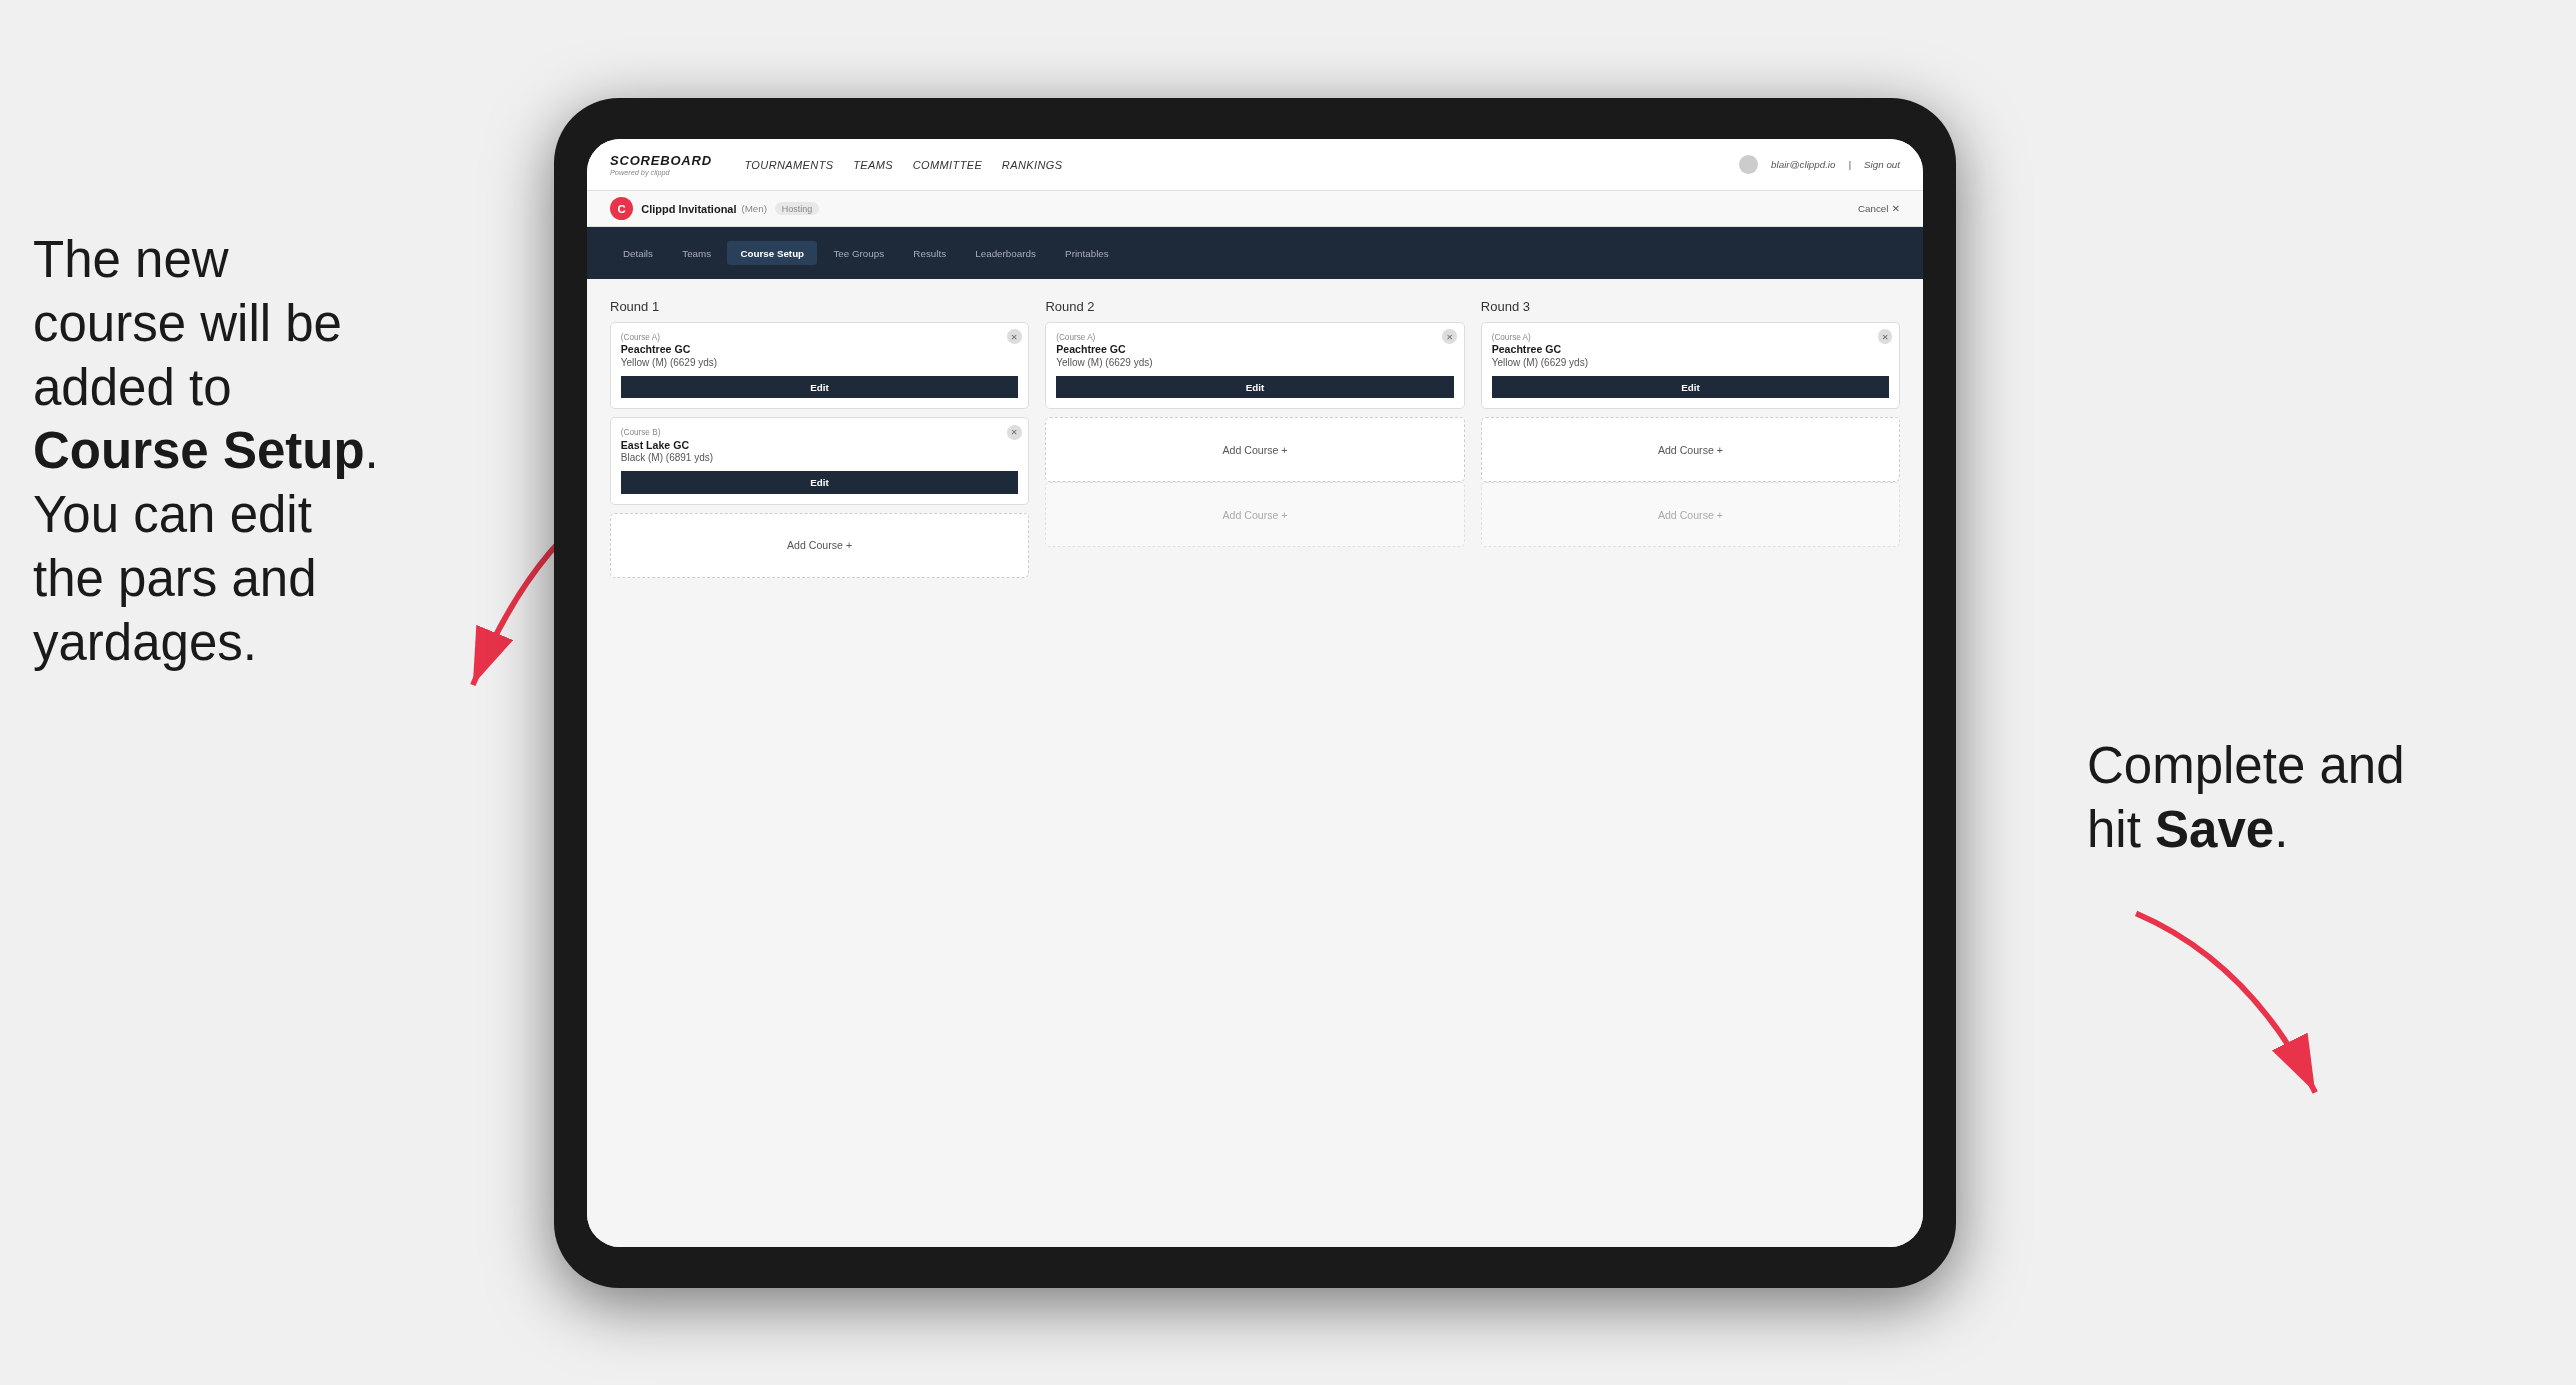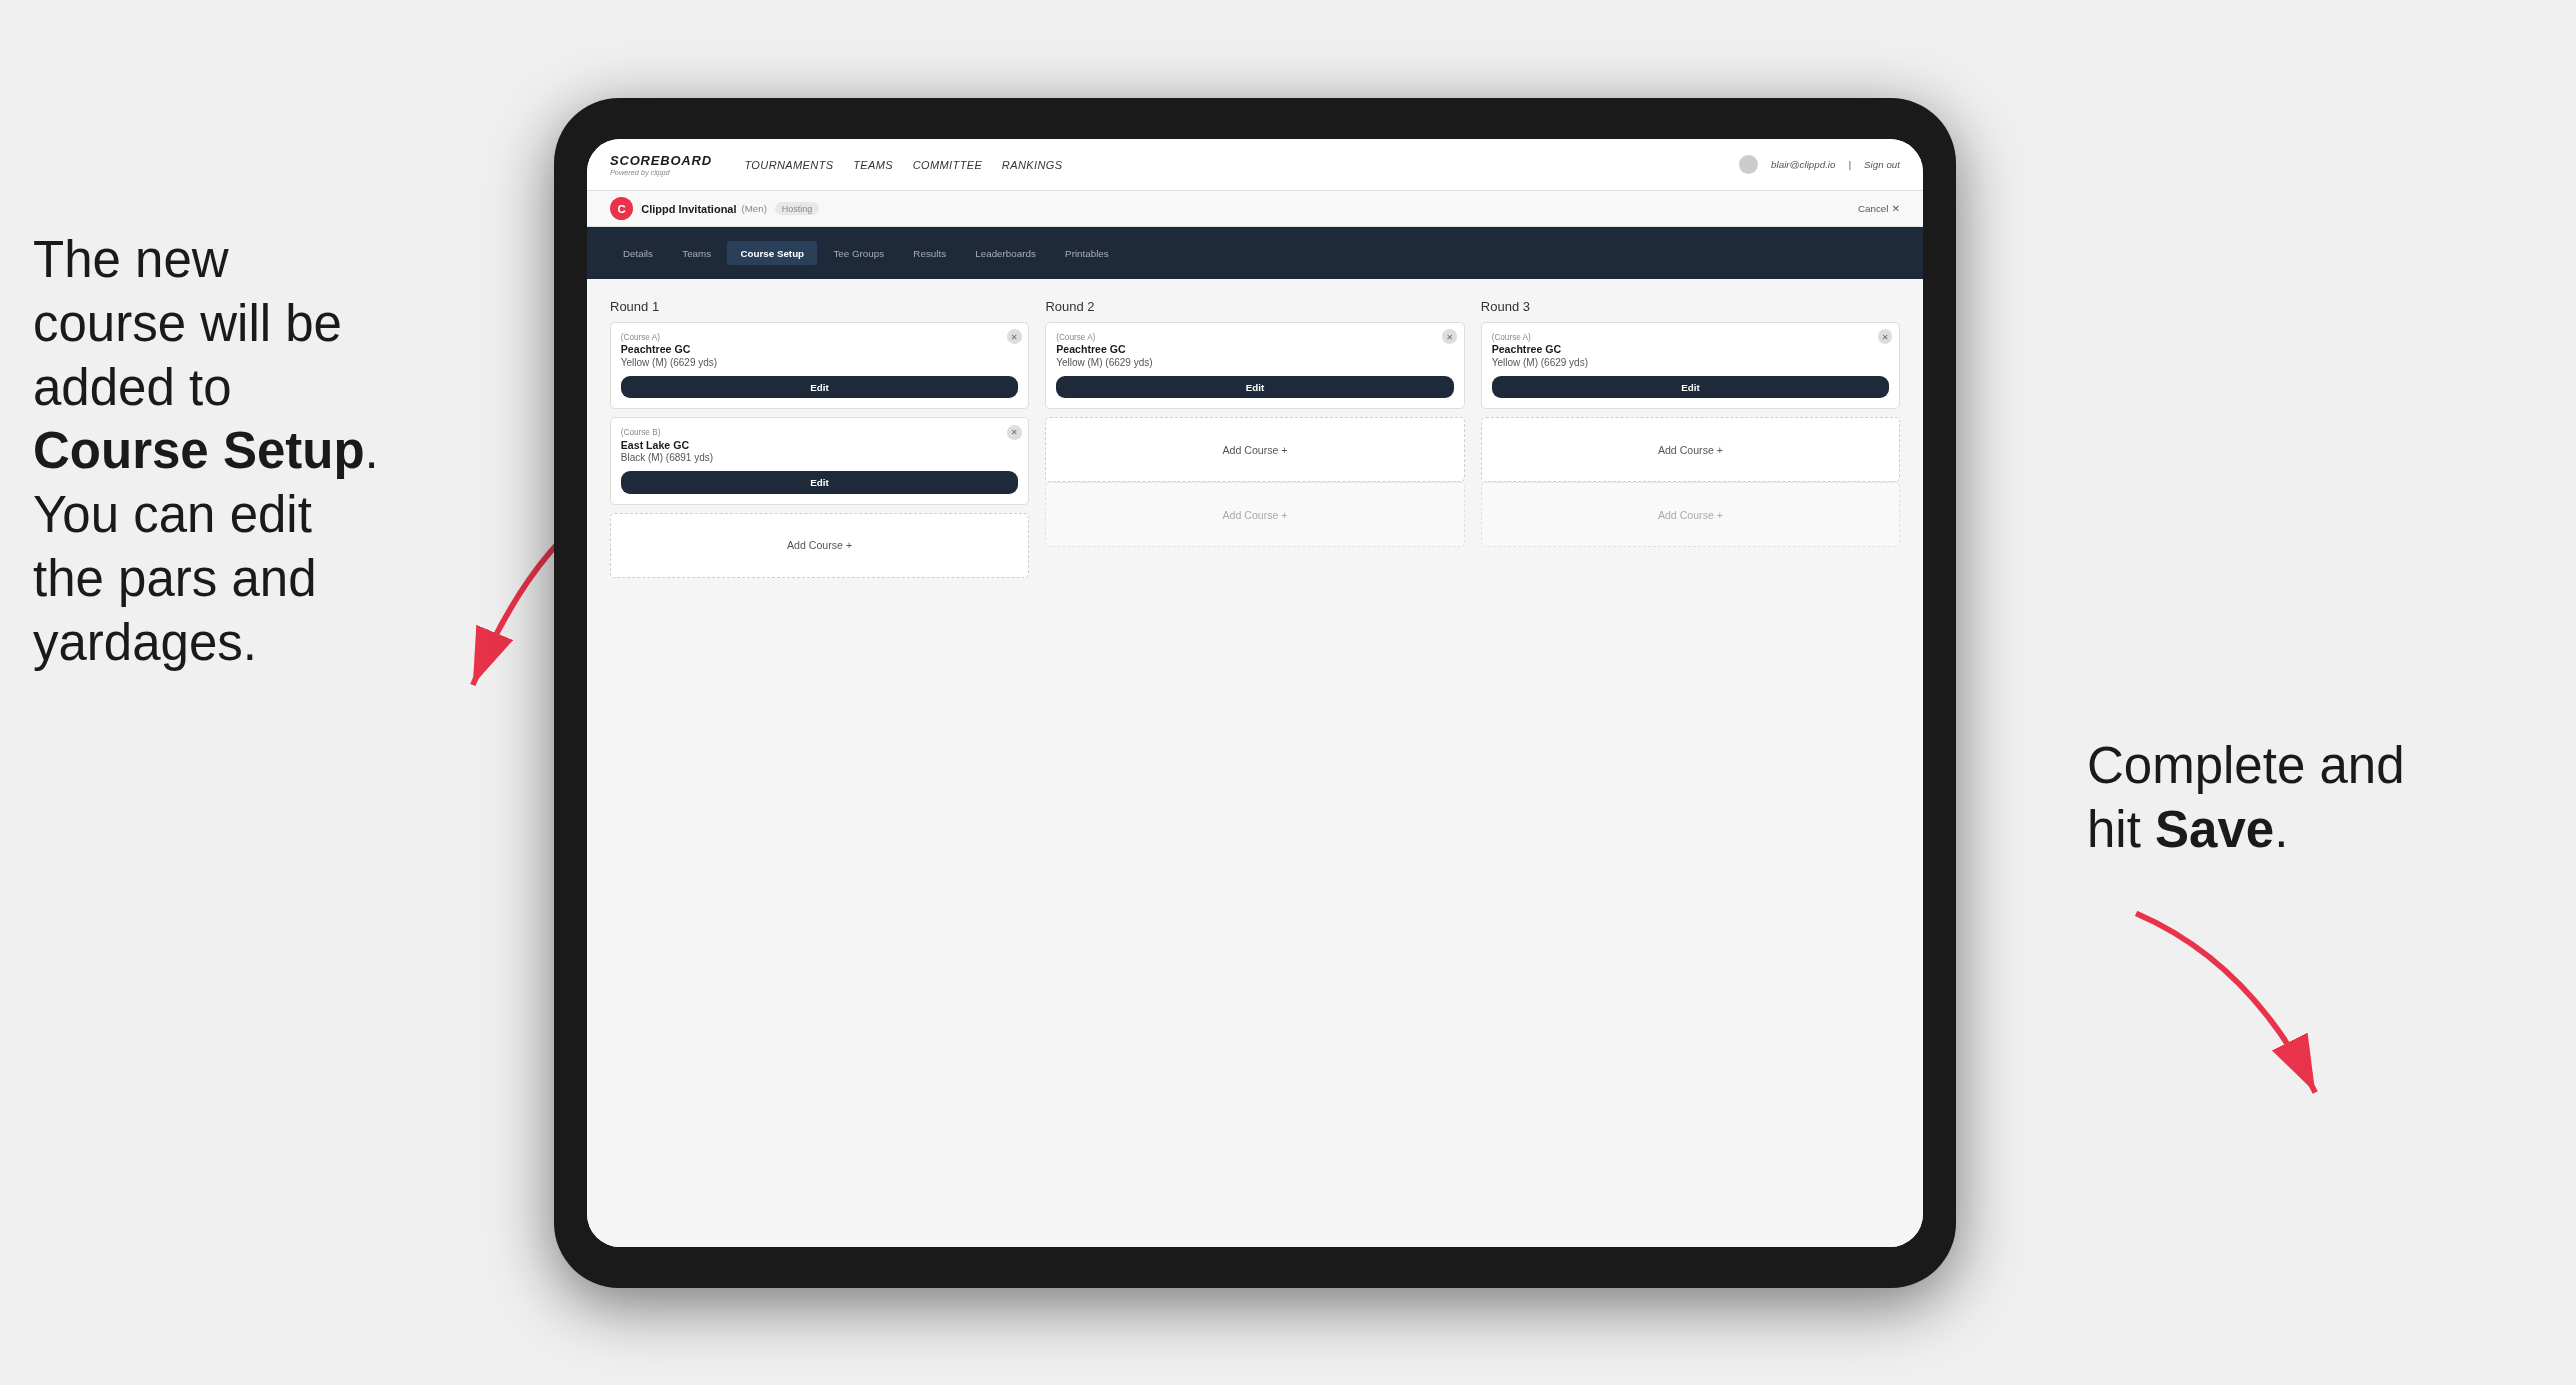--- a/index.html
+++ b/index.html
@@ -240,21 +240,21 @@
     .course-details {
       font-size: 10px;
       color: #555;
       margin-bottom: 8.2px;
     }
 
     .edit-btn {
       background: #1e2a3a;
       color: #fff;
       border: none;
-      border-radius: 9px;
+      border-radius: 0;
       padding: 5.7px 0;
       width: 100%;
       font-size: 9.8px;
       font-weight: 600;
       cursor: pointer;
     }
 
     .card-delete {
       position: absolute;
       top: 6.5px;

